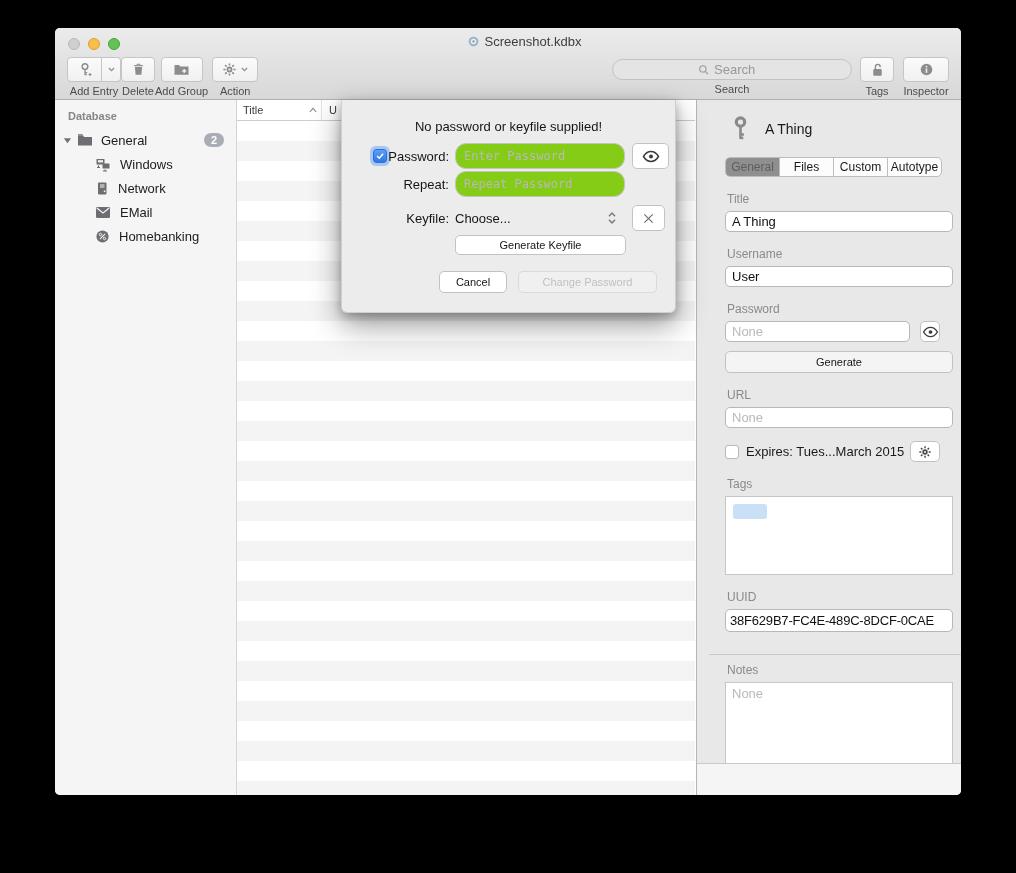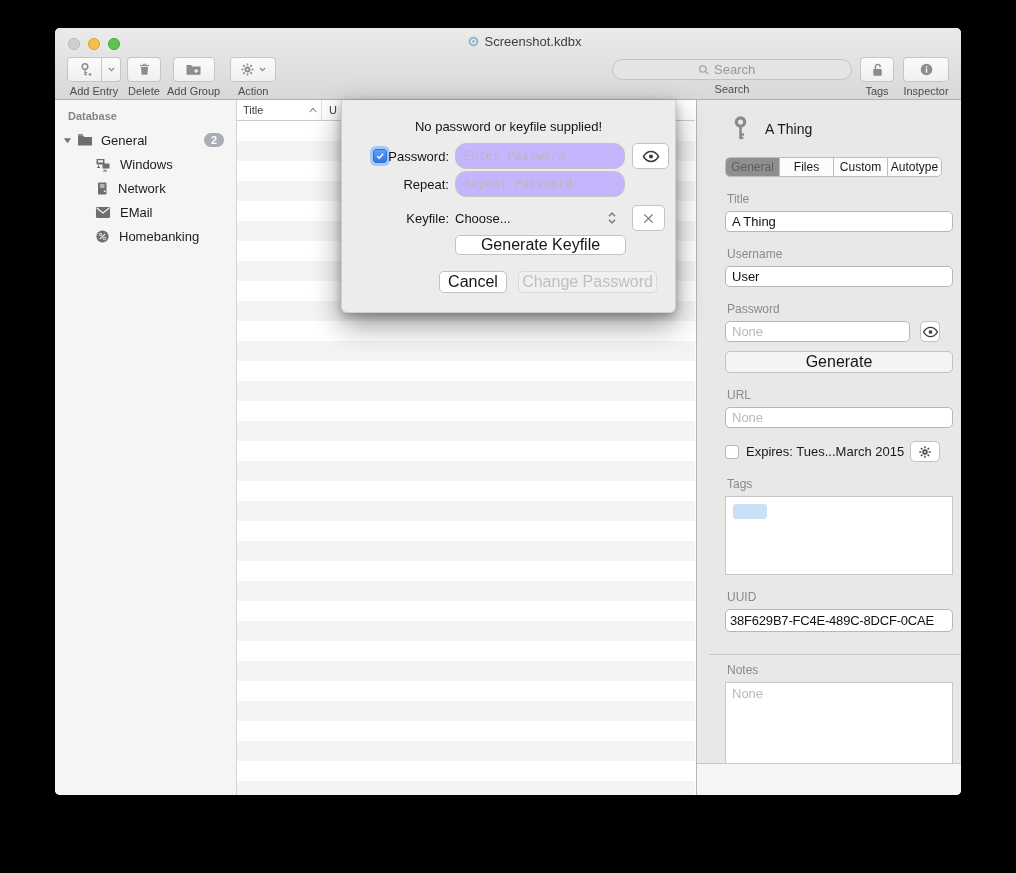--- a/index.html
+++ b/index.html
@@ -16,21 +16,21 @@
   .tl-min   { background:#f6be4f; border:1px solid #dfa023; }
   .tl-zoom  { background:#61c354; border:1px solid #45a33c; }
   .titlebar-title { position:absolute; top:0; left:0; right:0; height:28px; line-height:28px;
             text-align:center; font-size:13px; color:#3e3e3e;padding-left:32px; }
   .proxy-icon { display:inline-block; vertical-align:-2px; margin-right:5px; }
 
   .tool-group { display:flex; flex-direction:column; align-items:center; }
   .tool-label { font-size:11px; color:#4c4c4c; margin-top:3px; }
   .tbtn { height:25px; background:linear-gradient(#fbfbfb,#f0f0f0); border:1px solid #c5c5c5;
           border-radius:4px; color:#8c8c8c; display:flex; align-items:center; justify-content:center; }
-  .left-tools { position:absolute; left:12px; top:29px; display:flex; gap:6px; align-items:flex-start; }
+  .left-tools { position:absolute; left:12px; top:29px; display:flex; gap:0; align-items:flex-start; }
   .split { display:flex; }
   .split .seg-main { width:35px; border-radius:4px 0 0 4px; }
   .split .seg-arrow { width:19px; border-left:none; border-radius:0 4px 4px 0; }
   .w34 { width:34px; } .w42 { width:42px; } .w46 { width:46px; gap:3px; }
 
   .search-group { position:absolute; left:557px; top:31px; width:240px; display:flex; flex-direction:column; align-items:center; }
   .search-field { width:240px; height:21px; background:#e4e4e4; border:1px solid #c2c2c2; border-radius:11px;
                   display:flex; align-items:center; justify-content:center; gap:4px; color:#999; }
   .search-field input { border:none; background:transparent; outline:none; width:52px; font-size:13px;
                   font-family:"Liberation Sans",sans-serif; color:#333; }
@@ -62,28 +62,28 @@
   .dialog { position:absolute; left:286px; top:72px; width:335px; height:213px; background:#ececec;
             border:1px solid #cfcfcf; border-top:none; border-radius:0 0 6px 6px; z-index:6;
             box-shadow:0 12px 30px rgba(0,0,0,.40), 0 3px 10px rgba(0,0,0,.25); font-size:13px; color:#151515; }
   .dlg-msg { text-align:center; margin-top:19px; }
   .drow { display:flex; align-items:center; padding-left:21px; }
   .dlabel { width:86px; display:flex; justify-content:flex-end; align-items:center; gap:1px; }
   .checkbox { width:14px; height:14px; border-radius:3px; flex:none; display:flex; align-items:center; justify-content:center; }
   .checkbox.checked { background:linear-gradient(#5ba0f5,#3077e3); border:1px solid #2f6fd8;
             box-shadow:0 0 0 3px rgba(110,170,250,.55); }
   .checkbox.unchecked { background:#fff; border:1px solid #b9b9b9; }
-  .dfield { width:170px; height:26px; margin-left:6px; border:1px solid #c3c3c3; border-radius:11px; background:#c4b5fd;
+  .dfield { width:170px; height:26px; margin-left:6px; border:1px solid #c3c3c3; border-radius:11px; background:#84cc16;
             padding:0 8px; font-family:"DejaVu Sans Mono",monospace; font-size:12px; color:#222; outline:none; }
   .dfield::placeholder { color:#b9b9b9; }
   .sqbtn { height:26px; margin-left:7px; background:#fff; border:1px solid #c3c3c3; border-radius:5px;
            display:flex; align-items:center; justify-content:center; color:#3c3c3c; }
   .popup { width:170px; margin-left:6px; display:flex; align-items:center; }
   .popup .updown { margin-left:auto; margin-right:8px; color:#7a7a7a; display:flex; }
-  .btn { background:#fff; border:1px solid #c2c2c2; border-radius:5px; font-size:16px; color:#151515;
+  .btn { background:#fff; border:1px solid #c2c2c2; border-radius:5px; font-size:11px; color:#151515;
          font-family:"Liberation Sans",sans-serif; }
   .gen-keyfile { display:block; margin:4px 0 0 113px; width:171px; height:20px; }
   .dlg-buttons { display:flex; margin:16px 0 0 97px; gap:11px; }
   .btn-cancel { width:68px; height:22px; }
   .btn-change { width:139px; height:22px; background:#f0f0f0; border-color:#dadada; color:#c0c0c0; }
 
   
   .inspector { position:absolute; top:72px; bottom:0; left:641px; width:265px; background:#e8e8e9;
                border-left:1px solid #b5b5b5; font-size:13px; color:#1a1a1a;padding-left:12px; }
   .entry-head { display:flex; align-items:center; gap:15px; padding:16px 0 0 22px; font-size:14px; }

